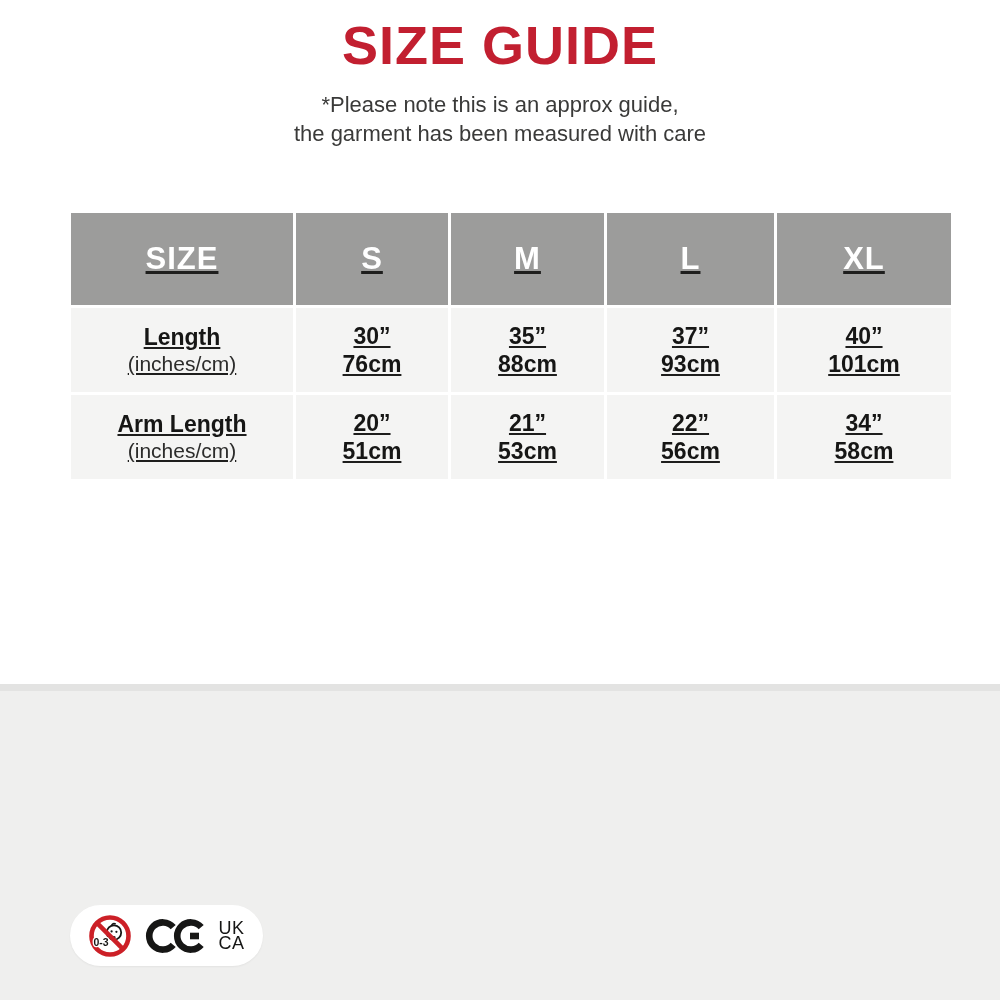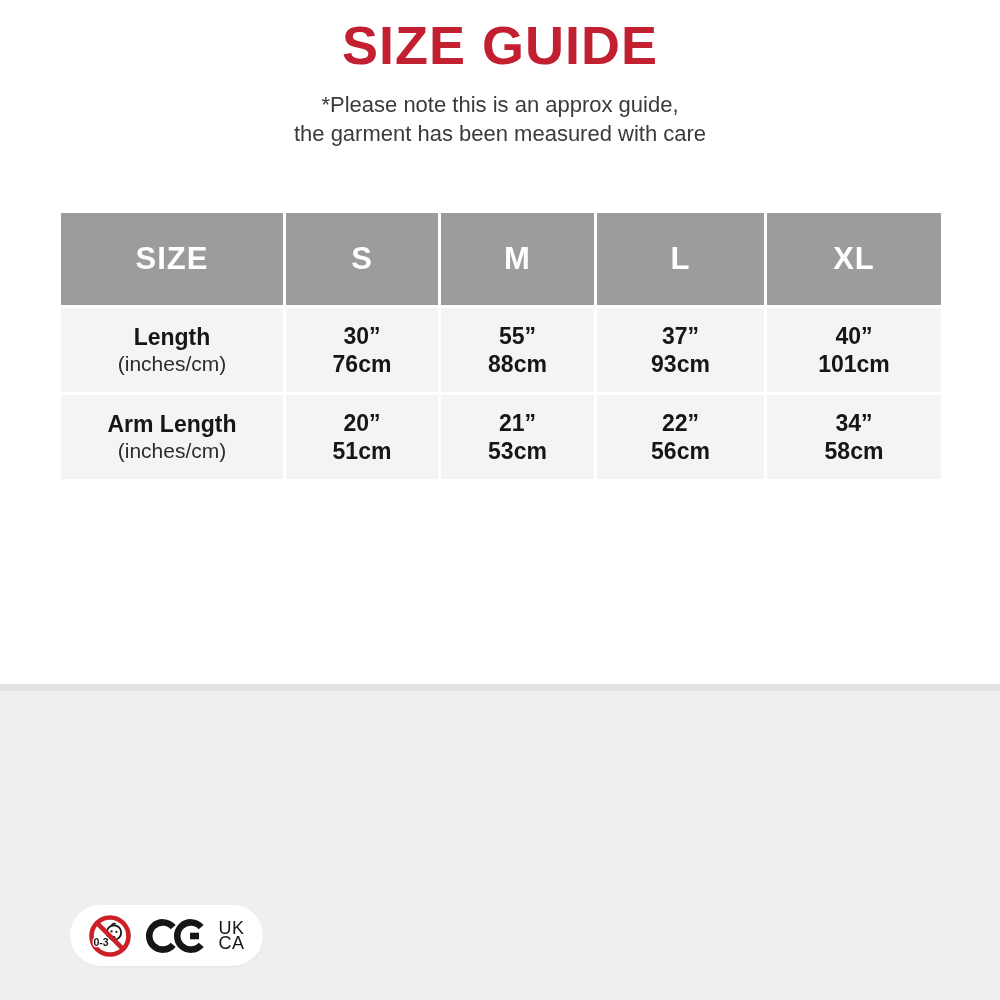--- a/index.html
+++ b/index.html
@@ -17,21 +17,21 @@
     font-weight:800;letter-spacing:1px;
     color:#c21f30;
   }
   .note{
     margin-top:15px;
     text-align:center;
     font-size:22px;line-height:29px;
     color:#3a3a39;
   }
   
-  .size-table-wrap{position:absolute;left:58px;top:210px;}
+  .size-table-wrap{position:absolute;left:68px;top:210px;text-decoration:underline;}
   table.size-table{
     border-collapse:separate;border-spacing:3px;
     table-layout:fixed;width:886px;
   }
   table.size-table th{
     background:#9c9c9b;color:#ffffff;
     font-size:31px;font-weight:800;letter-spacing:1px;
     height:90px;text-align:center;vertical-align:middle;
   }
   table.size-table td{
@@ -96,21 +96,21 @@
       <tr>
         <td>
           <div class="row-label">Length</div>
           <div class="row-sublabel">(inches/cm)</div>
         </td>
         <td>
             <div class="cell-line1">30”</div>
             <div class="cell-line2">76cm</div>
           </td>
         <td>
-            <div class="cell-line1">55”</div>
+            <div class="cell-line1">35”</div>
             <div class="cell-line2">88cm</div>
           </td>
         <td>
             <div class="cell-line1">37”</div>
             <div class="cell-line2">93cm</div>
           </td>
         <td>
             <div class="cell-line1">40”</div>
             <div class="cell-line2">101cm</div>
           </td>

